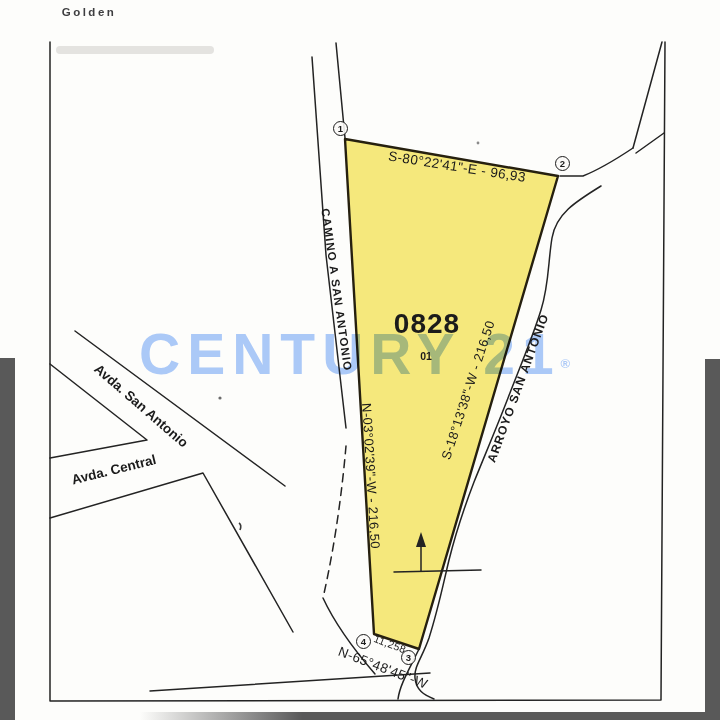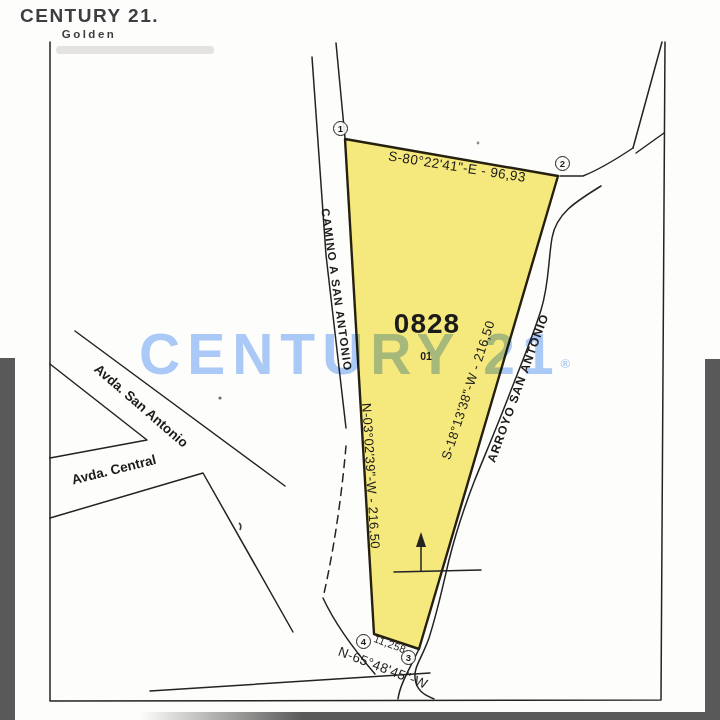--- a/index.html
+++ b/index.html
@@ -40,21 +40,20 @@
   .bar-right{left:705px;top:359px;width:15px;height:361px;}
   .bar-bottom{left:140px;top:712px;width:580px;height:8px;
     background:linear-gradient(90deg, rgba(89,89,89,0), rgba(89,89,89,1) 28%);}
 </style>
 </head>
 <body>
 
 <div class="stage">
 
   <div class="logo">
-    <div class="brand">CENTURY 21.</div>
     <div class="office">Golden</div>
   </div>
 
   <svg class="linework" width="720" height="720" viewBox="0 0 720 720">
 
     <path class="ln" stroke-width="1.7" d="M 50,42 L 50,701 L 661,700 L 665,42"></path>
 
     <rect x="56" y="46" width="158" height="8" rx="4" fill="#b5b3af" opacity="0.35"></rect>
 
     <path class="ln" d="M 312,57 L 326,255 L 346,428"></path>

